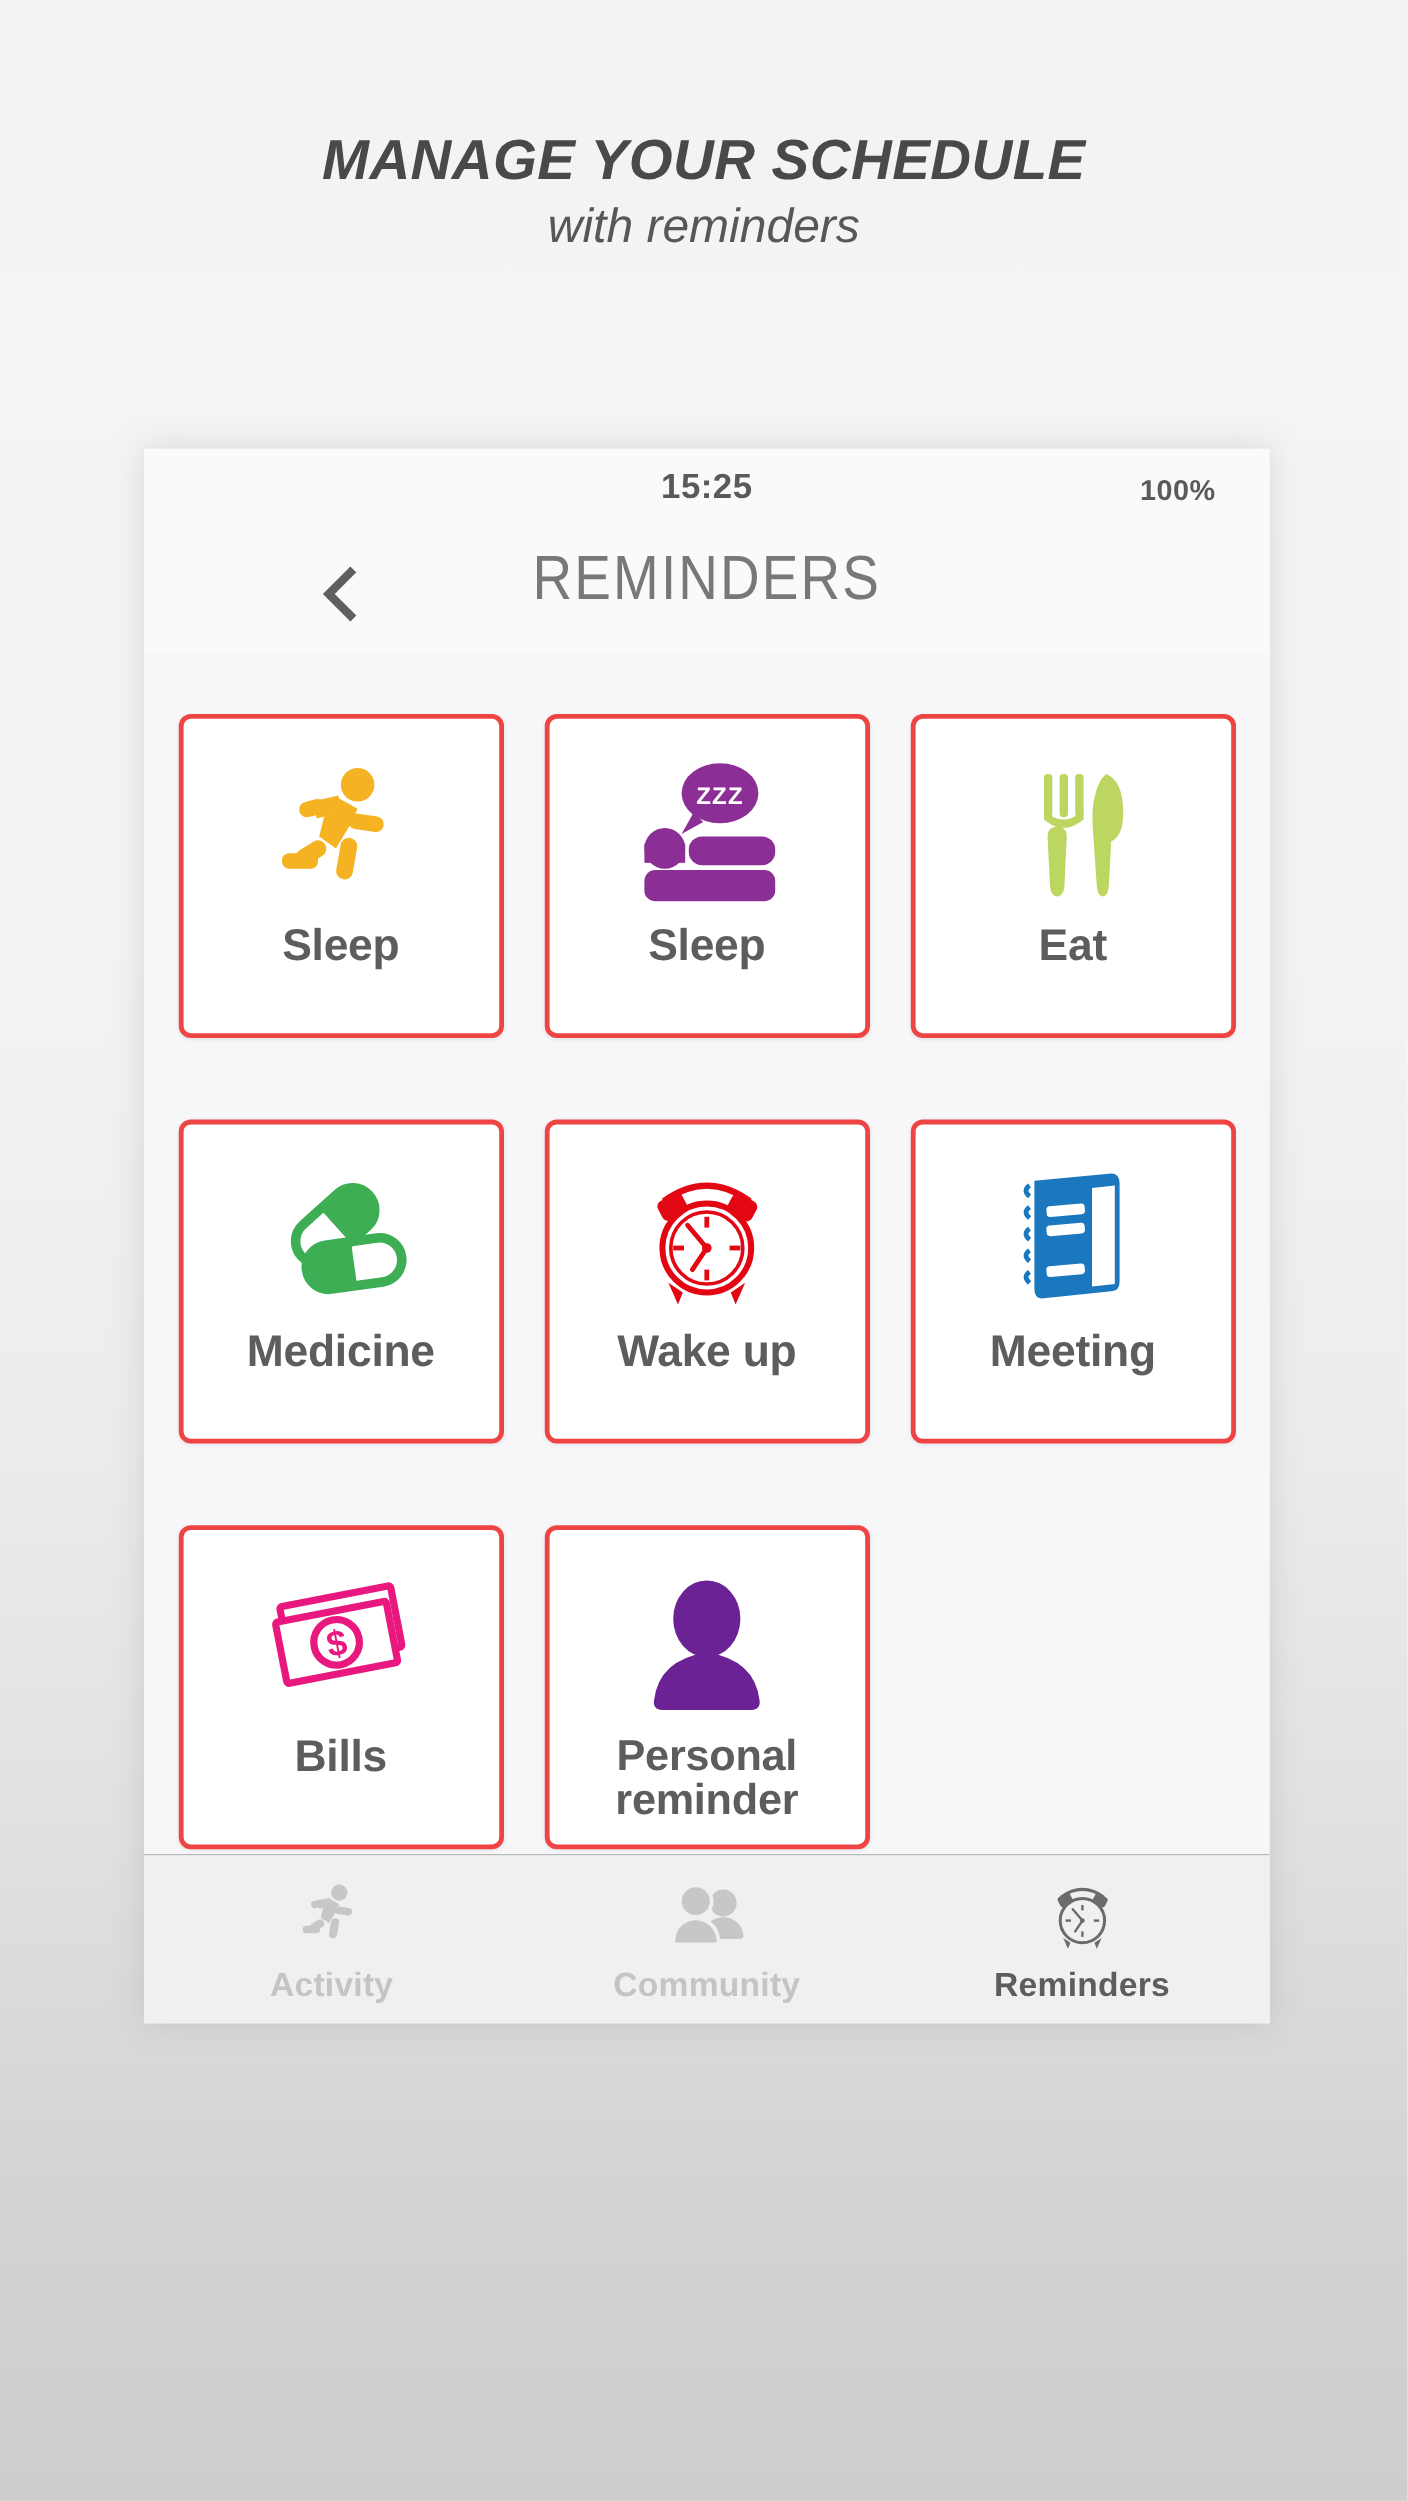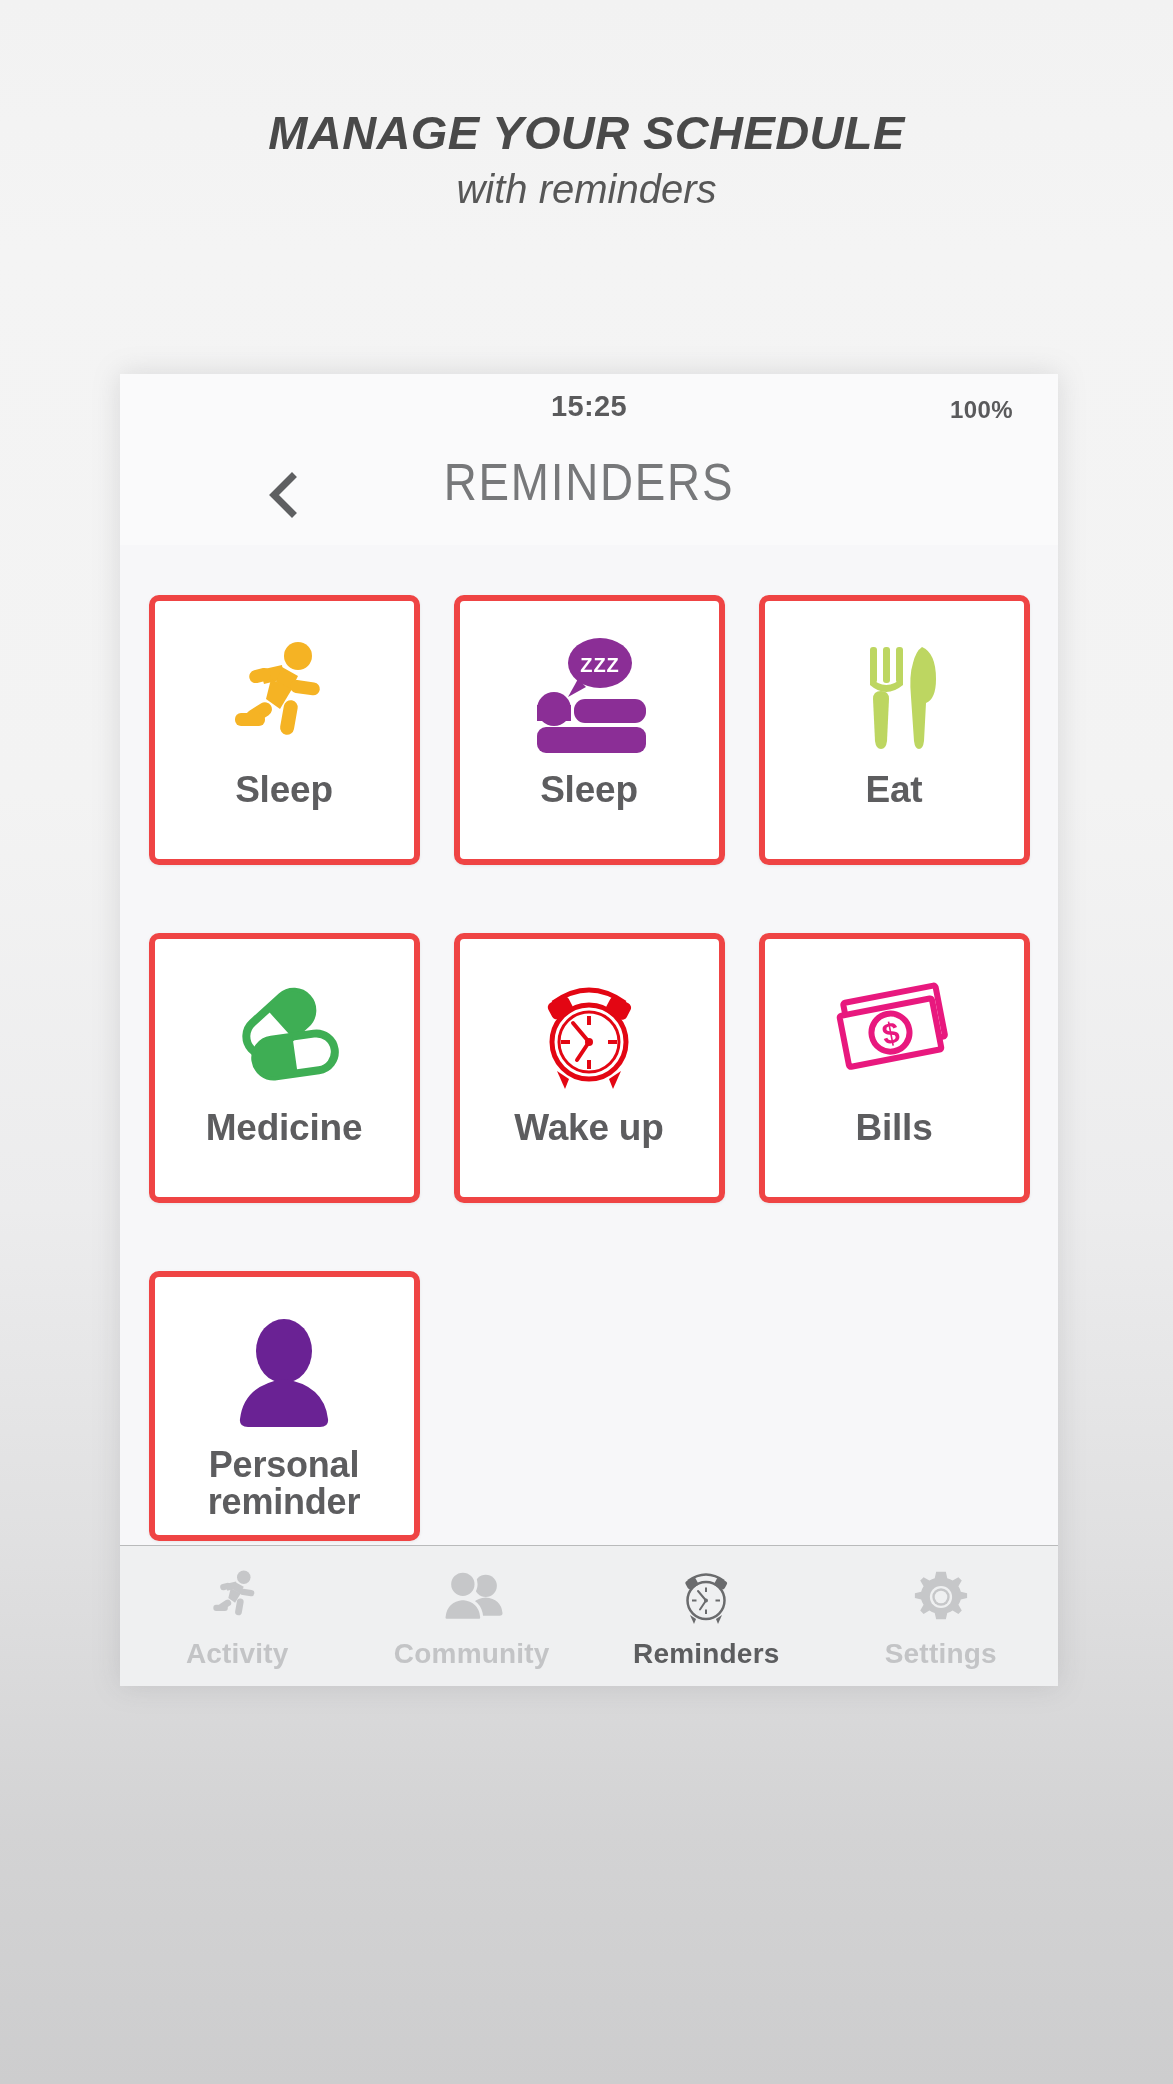--- a/index.html
+++ b/index.html
@@ -124,21 +124,21 @@
     justify-content: center;
     column-gap: 34px;
     row-gap: 68px;
     padding: 80px 0 0 0;
     margin-top: -70px;
   }
 
   .tile {
     height: 270px;
     background: #ffffff;
-    border: 6px solid #ef4444;
+    border: 4px solid #ef4444;
     border-radius: 10px;
     box-shadow: 0 1px 3px rgba(150,150,155,0.16);
     display: flex;
     flex-direction: column;
     align-items: center;
     justify-content: flex-start;
     padding-top: 28px;
     cursor: pointer;
   }
   .tile-icon {
@@ -305,20 +305,42 @@
             <g stroke="#E30613" stroke-width="4" stroke-linecap="round">
               <line x1="60" y1="67" x2="44" y2="48"></line>
               <line x1="60" y1="67" x2="48" y2="85"></line>
             </g>
             <circle cx="60" cy="67" r="4" fill="#E30613"></circle>
           </svg>
         </div>
         <div class="tile-label">Wake up</div>
       </div>
 
+      <div class="tile">
+        <div class="tile-icon">
+          <svg viewBox="0 0 120 130" width="120" height="130">
+            <path d="M28 16 L92 10 Q99 10 99 18 L99 100 Q99 108 92 108 L34 114 Q28 114 28 106 Z" fill="#1C78BE"></path>
+            <path d="M76 22 L95 20 L95 102 L76 104 Z" fill="#ffffff"></path>
+            <path d="M78 24 L93 22.5 L93 100 L78 101.5 Z" fill="#1C78BE" opacity="0.0"></path>
+            <g stroke="#1C78BE" stroke-width="4" fill="none">
+              <path d="M24 20 q-6 4 0 9"></path>
+              <path d="M24 38 q-6 4 0 9"></path>
+              <path d="M24 56 q-6 4 0 9"></path>
+              <path d="M24 74 q-6 4 0 9"></path>
+              <path d="M24 92 q-6 4 0 9"></path>
+            </g>
+            <g fill="#ffffff">
+              <rect x="38" y="36" width="32" height="9" rx="3" transform="rotate(-5 54 40)"></rect>
+              <rect x="38" y="52" width="32" height="9" rx="3" transform="rotate(-5 54 56)"></rect>
+              <rect x="38" y="86" width="32" height="9" rx="3" transform="rotate(-5 54 90)"></rect>
+            </g>
+          </svg>
+        </div>
+        <div class="tile-label">Meeting</div>
+      </div>
 
 
       <div class="tile">
         <div class="tile-icon">
           <svg viewBox="0 0 140 110" width="140" height="110">
             <g transform="rotate(-11 70 55)">
               <rect x="26" y="14" width="94" height="52" rx="2" fill="none" stroke="#E8187E" stroke-width="6"></rect>
               <rect x="20" y="26" width="94" height="52" rx="2" fill="#ffffff" stroke="#E8187E" stroke-width="6"></rect>
               <circle cx="67" cy="52" r="19" fill="none" stroke="#E8187E" stroke-width="6"></circle>
               <text x="67" y="63" font-family="Liberation Sans, sans-serif" font-size="30" font-weight="bold" fill="#E8187E" text-anchor="middle">$</text>
@@ -396,28 +418,15 @@
           <g stroke="#6a6b6d" stroke-width="4" stroke-linecap="round">
             <line x1="60" y1="67" x2="44" y2="48"></line>
             <line x1="60" y1="67" x2="48" y2="85"></line>
           </g>
           <circle cx="60" cy="67" r="4" fill="#6a6b6d"></circle>
         </svg>
       </div>
       <div class="tab-label">Reminders</div>
     </div>
 
-    <div class="tab">
-      <div class="tab-icon">
-        <svg viewBox="0 0 120 120" width="58" height="58">
-          <g fill="#c6c7c9">
-            <path d="M60 8 l10 0 l3 13 a40 40 0 0 1 11 5 l12 -7 l7 7 l-7 12 a40 40 0 0 1 5 11 l13 3 l0 10 l-13 3 a40 40 0 0 1 -5 11 l7 12 l-7 7 l-12 -7 a40 40 0 0 1 -11 5 l-3 13 l-10 0 l-10 0 l-3 -13 a40 40 0 0 1 -11 -5 l-12 7 l-7 -7 l7 -12 a40 40 0 0 1 -5 -11 l-13 -3 l0 -10 l13 -3 a40 40 0 0 1 5 -11 l-7 -12 l7 -7 l12 7 a40 40 0 0 1 11 -5 l3 -13 Z"></path>
-          </g>
-          <circle cx="60" cy="60" r="23" fill="#eff0f1"></circle>
-          <circle cx="60" cy="60" r="18" fill="#c6c7c9"></circle>
-          <circle cx="60" cy="60" r="13" fill="#eff0f1"></circle>
-        </svg>
-      </div>
-      <div class="tab-label">Settings</div>
-    </div>
 
   </div>
 </div>
 
 </body></html>

